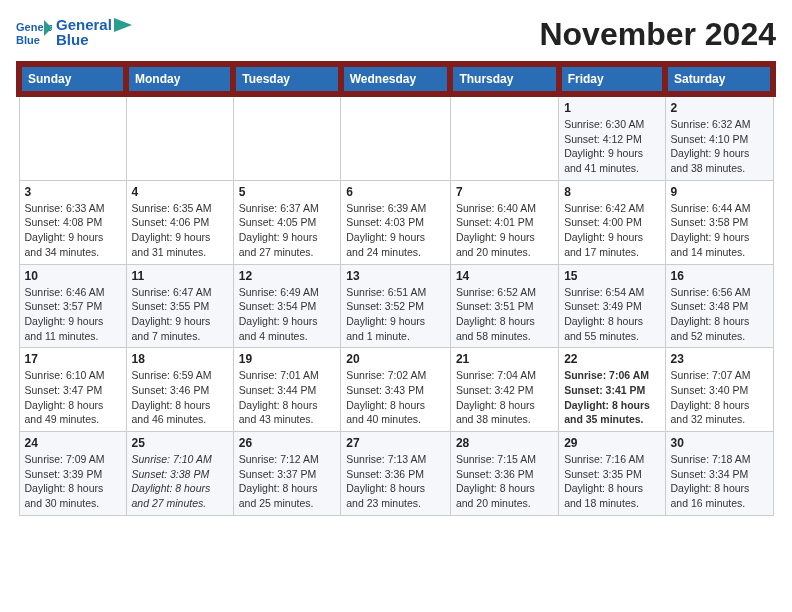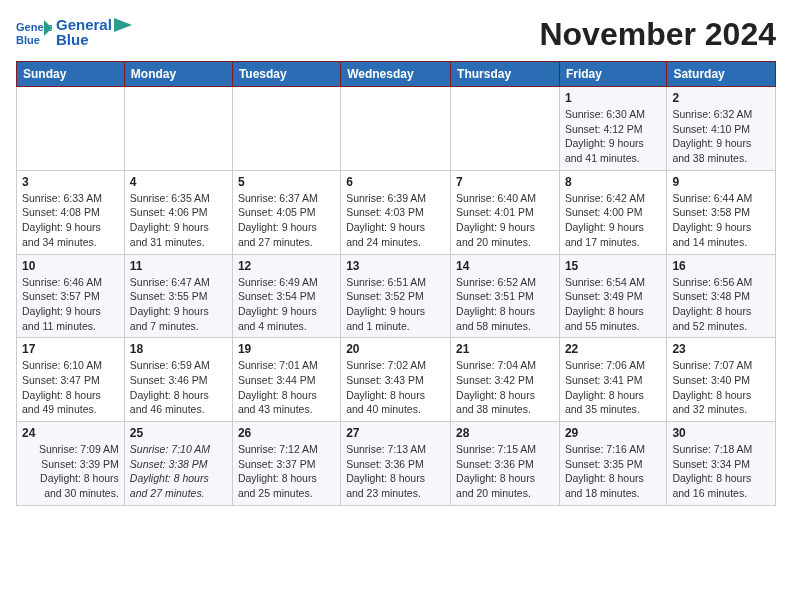--- a/index.html
+++ b/index.html
@@ -42,21 +42,21 @@
       border-collapse: collapse;
       font-size: 11px;
     }
     .calendar thead th {
       background: #2a6db5;
       color: #fff;
       font-size: 12px;
       font-weight: bold;
       padding: 5px 6px;
       text-align: left;
-      border: 1px solid #7f1d1d;
+      border: 6px solid #7f1d1d;
     }
     .calendar tbody td {
       border: 1px solid #ccc;
       vertical-align: top;
       padding: 4px 5px;
       width: 113px;
       min-height: 80px;
       background: #fff;
     }
     .calendar tbody tr:nth-child(odd) td {
@@ -273,37 +273,37 @@
         </td>
         <td>
           <span class="day-number">21</span>
           <div class="day-info" style="white-space: pre-line;">Sunrise: 7:04 AM
 Sunset: 3:42 PM
 Daylight: 8 hours
 and 38 minutes.</div>
         </td>
         <td>
           <span class="day-number">22</span>
-          <div class="day-info" style="white-space: pre-line;">Sunrise: 7:06 AM
+          <div class="day-info" style="white-space: pre-line; font-weight: bold;">Sunrise: 7:06 AM
 Sunset: 3:41 PM
 Daylight: 8 hours
 and 35 minutes.</div>
         </td>
         <td>
           <span class="day-number">23</span>
           <div class="day-info" style="white-space: pre-line;">Sunrise: 7:07 AM
 Sunset: 3:40 PM
 Daylight: 8 hours
 and 32 minutes.</div>
         </td>
       </tr>
       <tr>
         <td>
           <span class="day-number">24</span>
-          <div class="day-info" style="white-space: pre-line; text-align: right;">Sunrise: 7:09 AM
+          <div class="day-info" style="white-space: pre-line;">Sunrise: 7:09 AM
 Sunset: 3:39 PM
 Daylight: 8 hours
 and 30 minutes.</div>
         </td>
         <td>
           <span class="day-number">25</span>
           <div class="day-info" style="white-space: pre-line; font-style: italic;">Sunrise: 7:10 AM
 Sunset: 3:38 PM
 Daylight: 8 hours
 and 27 minutes.</div>

